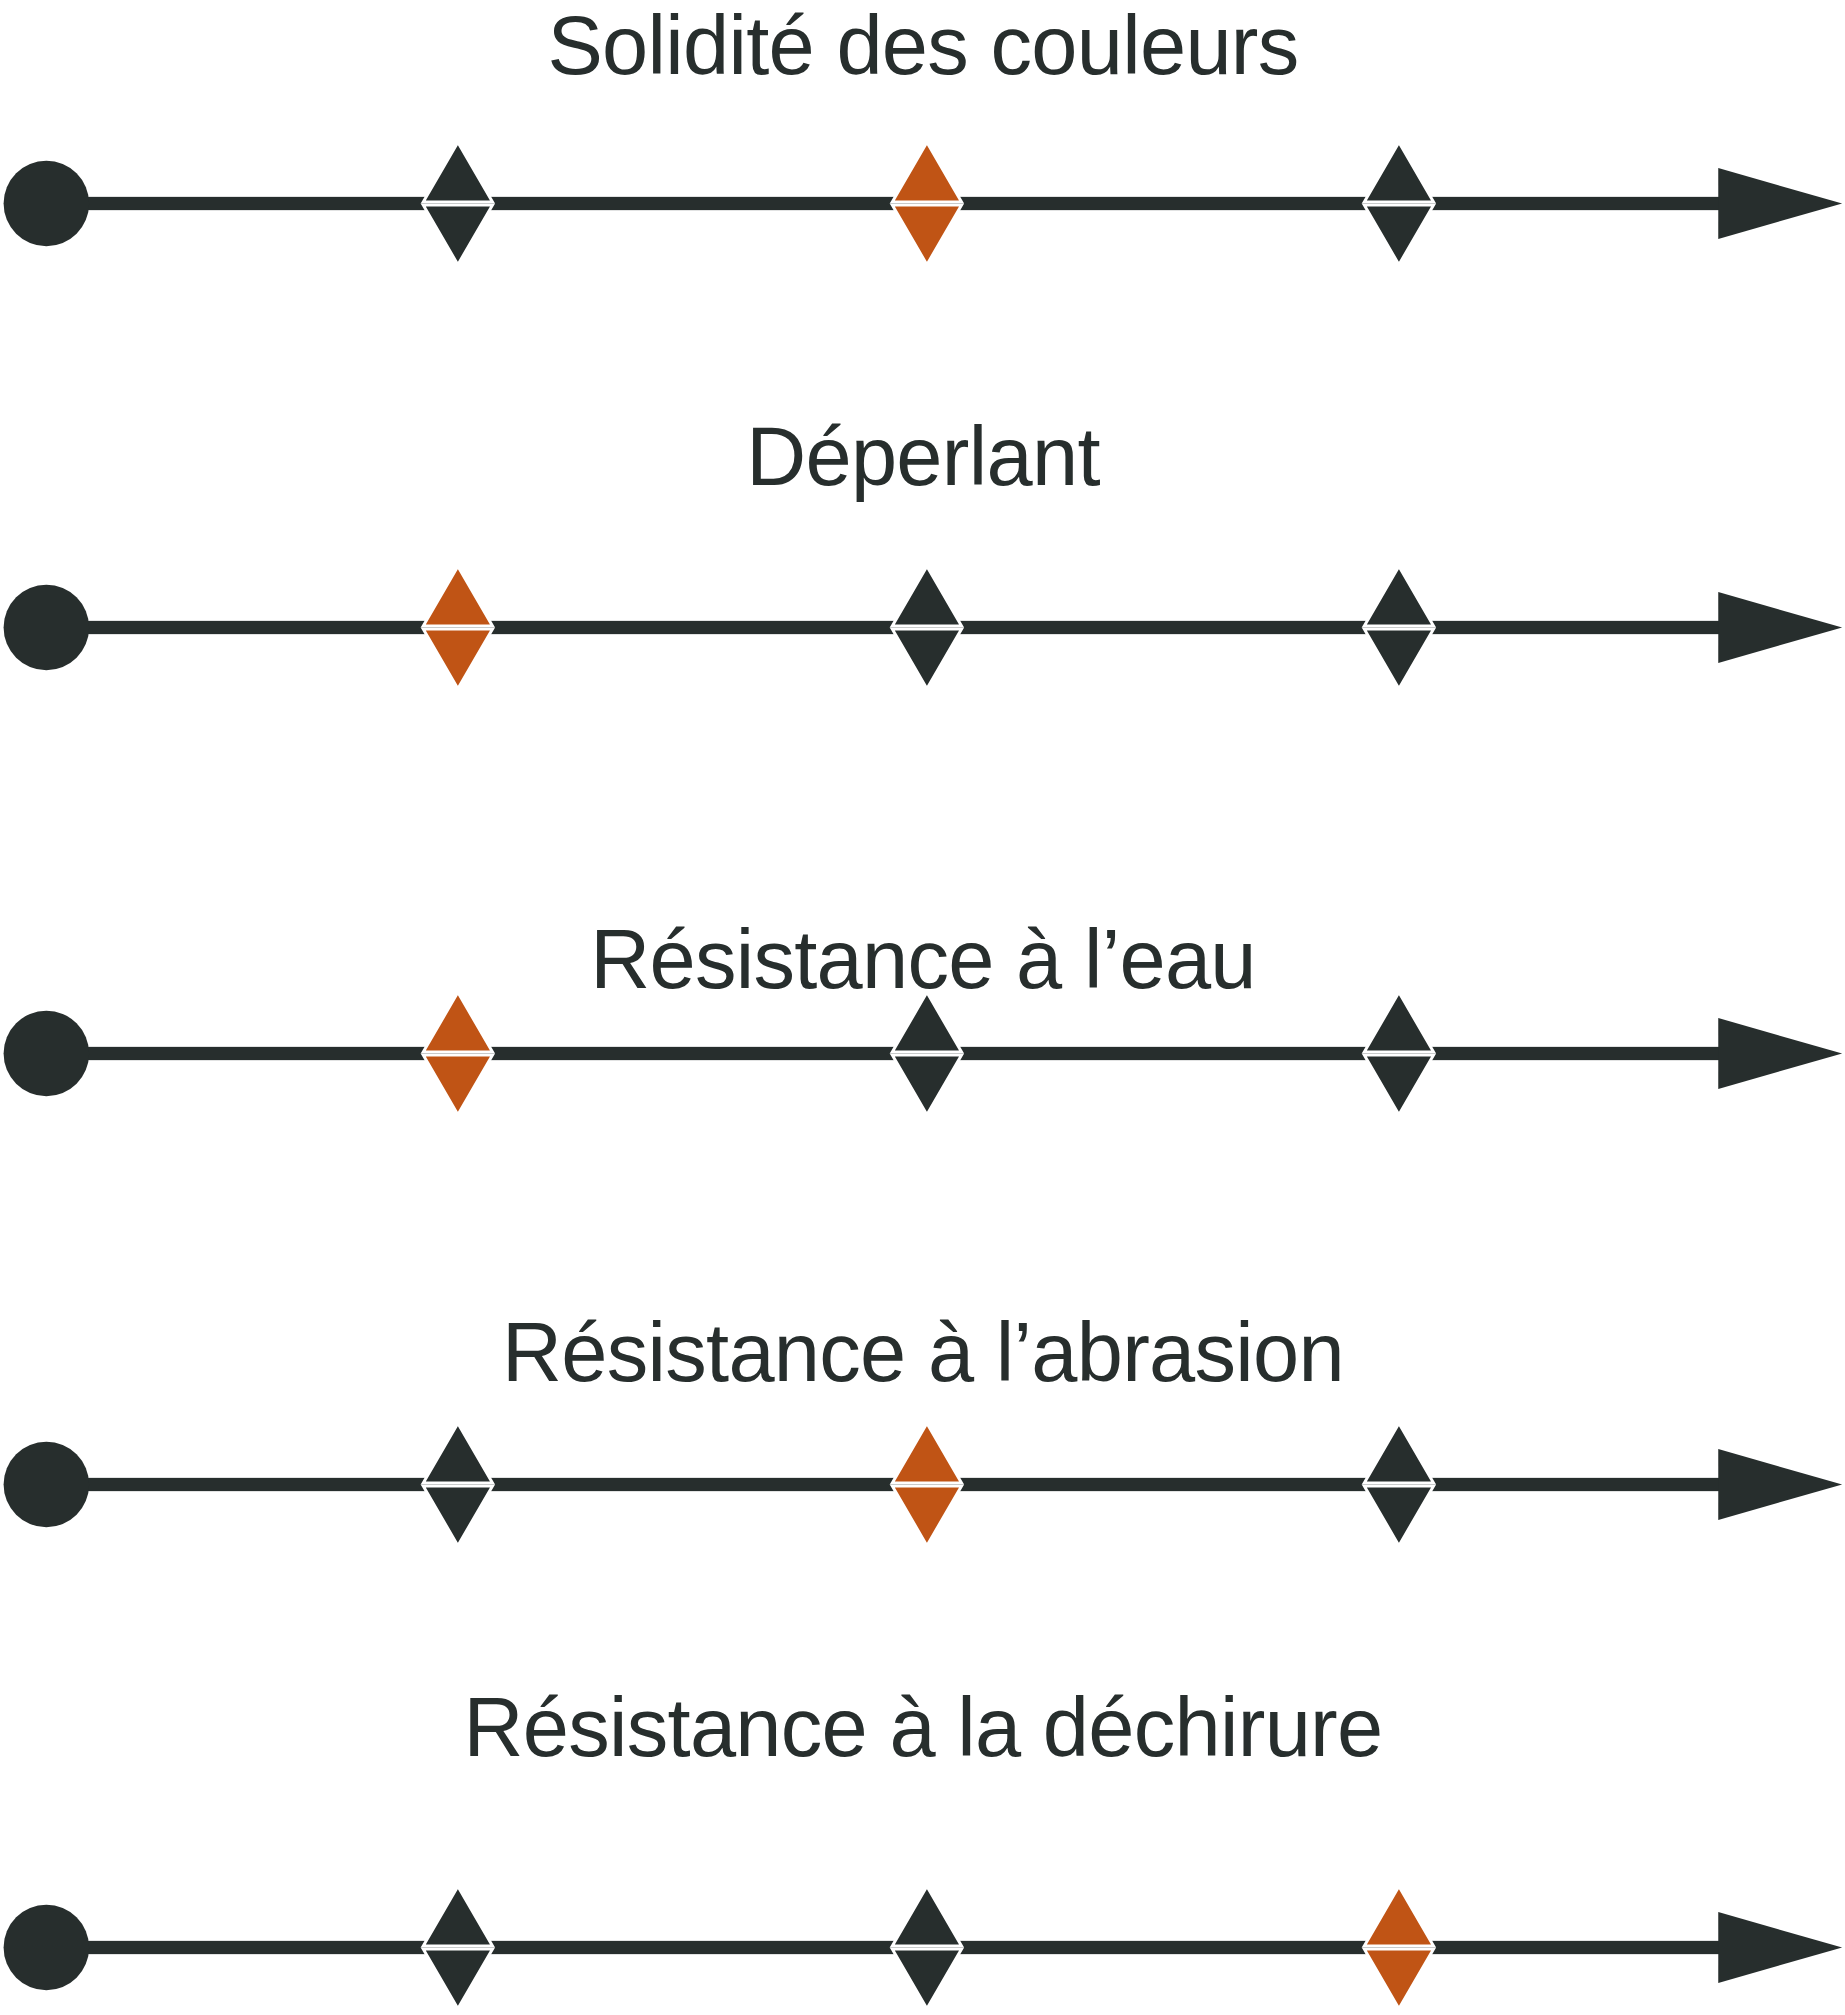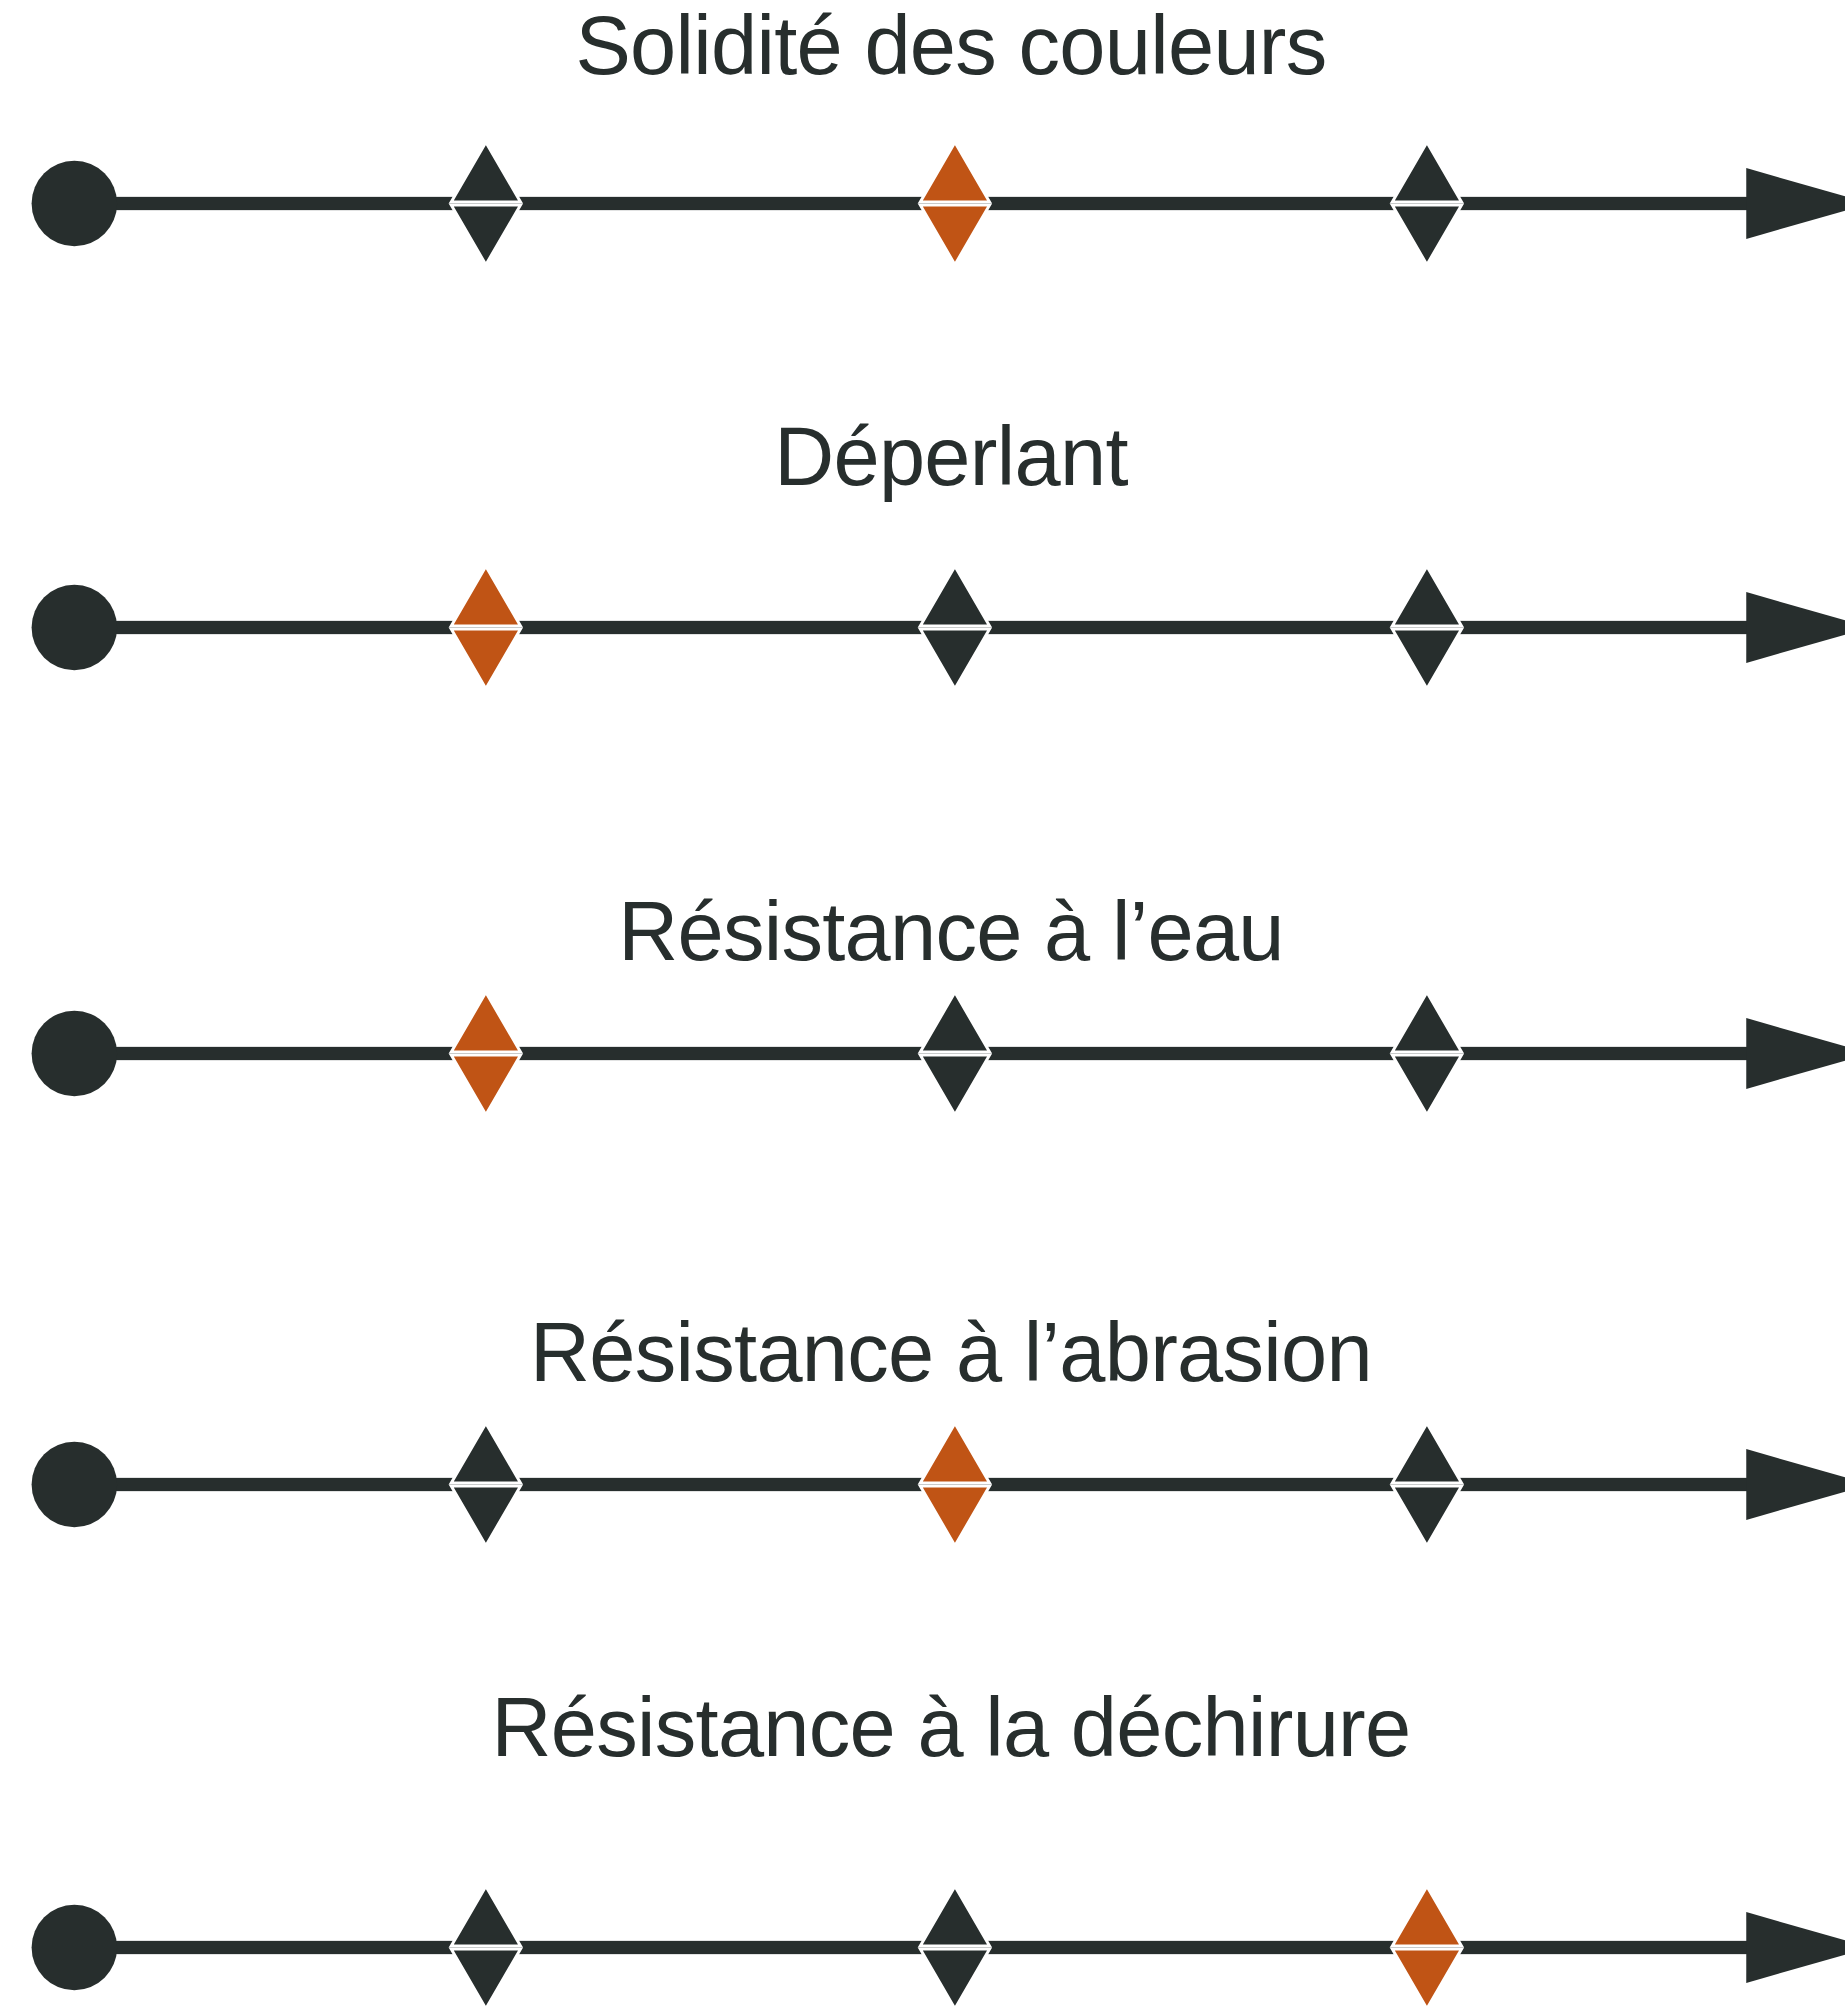--- a/index.html
+++ b/index.html
@@ -9,21 +9,21 @@
     --gap:#ffffff;
   }
   *{margin:0;padding:0;box-sizing:border-box;}
   html,body{width:1845px;height:2015px;}
   body{
     background:var(--bg);
     position:relative;
     overflow:hidden;
     font-family:"Liberation Sans", sans-serif;
   }
-  #figure{position:absolute;inset:0;margin-left:28px;}
+  #figure{position:absolute;inset:0;}
   .scale-row{position:absolute;left:0;top:0;width:1845px;height:0;}
   .scale-title{
     position:absolute;
     left:923px;
     transform:translate(-50%,-50%);
     white-space:nowrap;
     font-size:83px;
     font-weight:400;
     letter-spacing:-0.7px;
     color:var(--ink);
@@ -65,21 +65,21 @@
     <polygon points="620,37 667,118 573,118" fill="#c05415" stroke="#ffffff" stroke-width="4"></polygon>
         <polygon points="620,203 667,122 573,122" fill="#c05415" stroke="#ffffff" stroke-width="4"></polygon>
         <polygon points="1256,37 1303,118 1209,118" fill="#272e2d" stroke="#ffffff" stroke-width="4"></polygon>
         <polygon points="1256,203 1303,122 1209,122" fill="#272e2d" stroke="#ffffff" stroke-width="4"></polygon>
         <polygon points="1896,37 1943,118 1849,118" fill="#272e2d" stroke="#ffffff" stroke-width="4"></polygon>
         <polygon points="1896,203 1943,122 1849,122" fill="#272e2d" stroke="#ffffff" stroke-width="4"></polygon>
       </svg>
   </section>
 
   <section class="scale-row">
-    <h2 class="scale-title" style="top: 932px;">Résistance à l’eau</h2>
+    <h2 class="scale-title" style="top: 960px;">Résistance à l’eau</h2>
     <svg class="scale-svg" viewBox="0 0 2500 240" style="top: 965px;">
       <rect class="ink" x="60" y="111" width="2292" height="18"></rect>
       <polygon class="ink" points="2329,72 2497,120 2329,168"></polygon>
       <circle class="ink" cx="62" cy="120" r="58"></circle>
     <polygon points="620,37 667,118 573,118" fill="#c05415" stroke="#ffffff" stroke-width="4"></polygon>
         <polygon points="620,203 667,122 573,122" fill="#c05415" stroke="#ffffff" stroke-width="4"></polygon>
         <polygon points="1256,37 1303,118 1209,118" fill="#272e2d" stroke="#ffffff" stroke-width="4"></polygon>
         <polygon points="1256,203 1303,122 1209,122" fill="#272e2d" stroke="#ffffff" stroke-width="4"></polygon>
         <polygon points="1896,37 1943,118 1849,118" fill="#272e2d" stroke="#ffffff" stroke-width="4"></polygon>
         <polygon points="1896,203 1943,122 1849,122" fill="#272e2d" stroke="#ffffff" stroke-width="4"></polygon>

